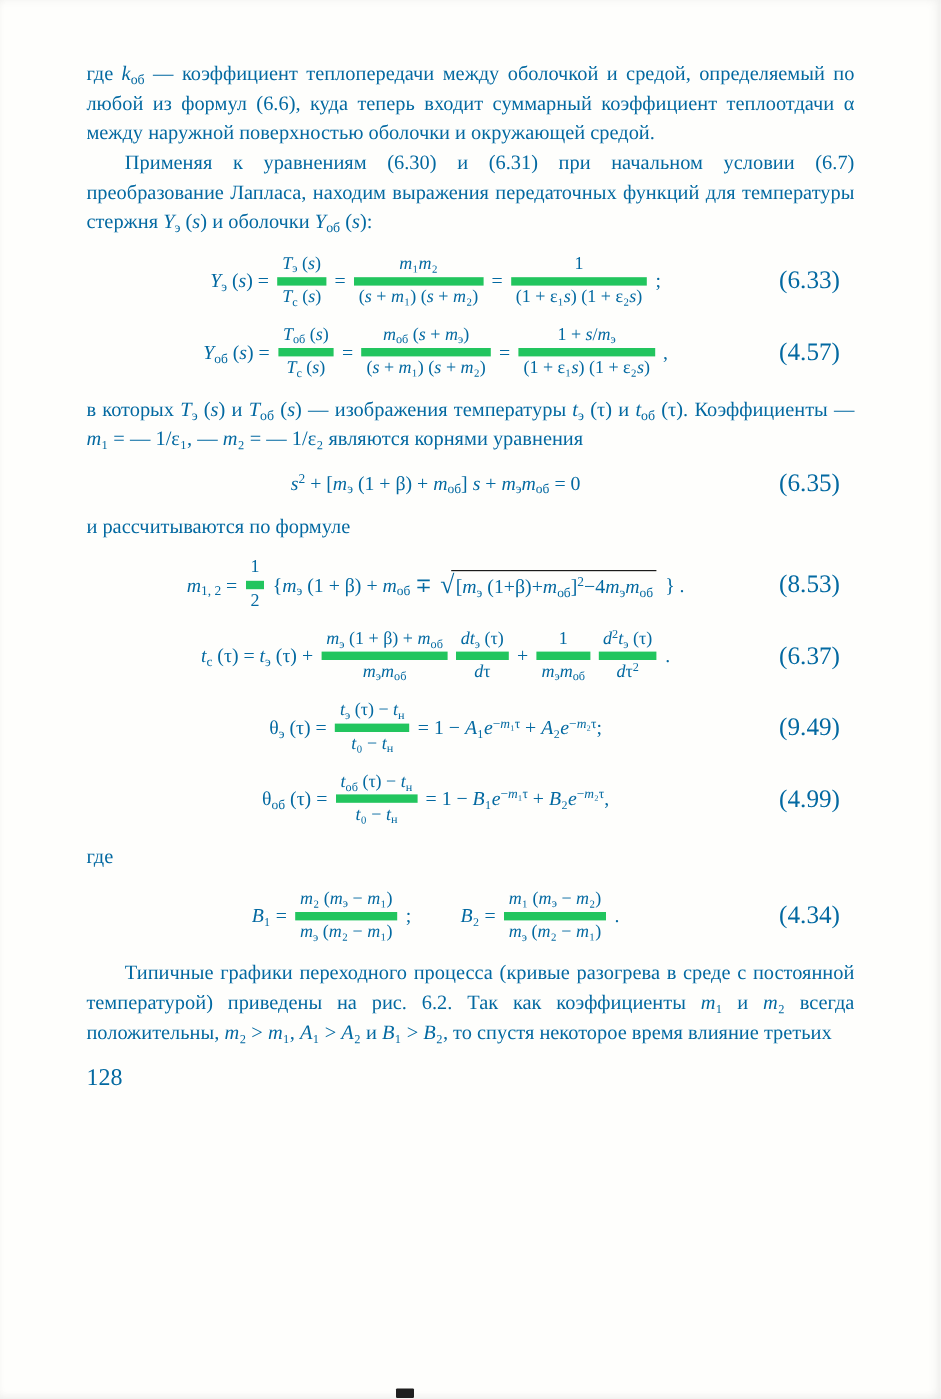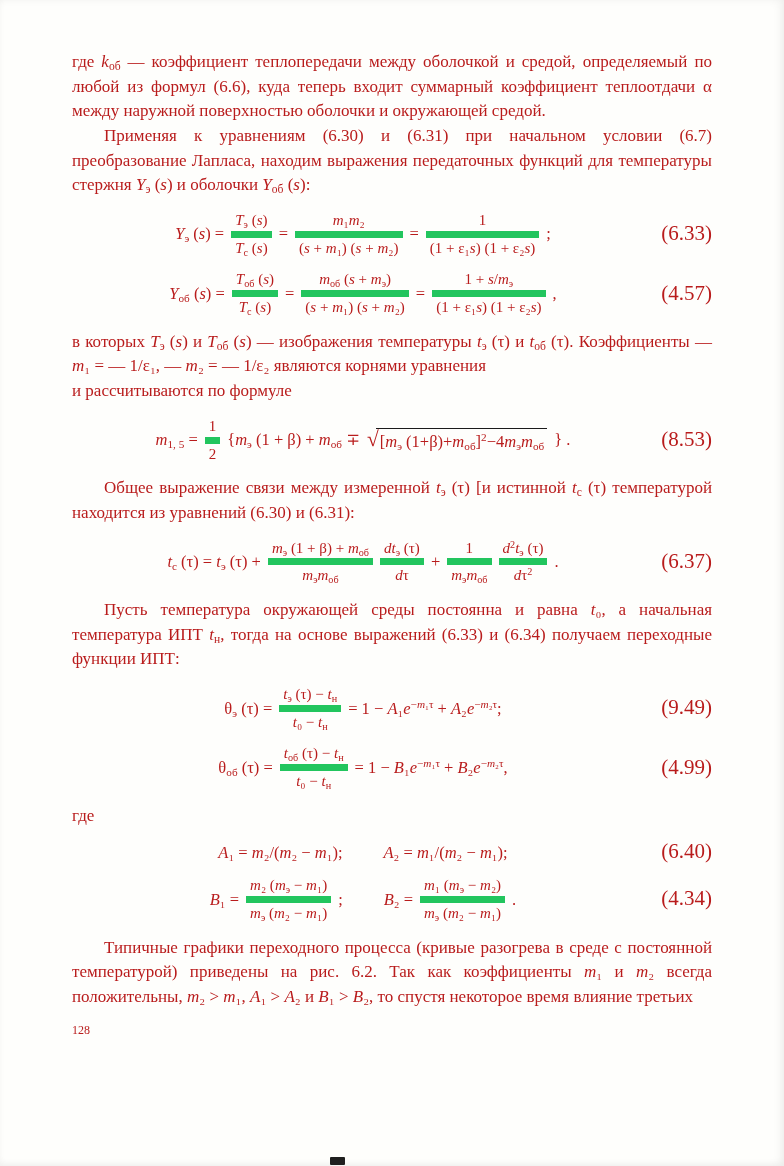--- a/index.html
+++ b/index.html
@@ -1,38 +1,38 @@
 <!DOCTYPE html>
 <html lang="ru"><head>
 <meta charset="utf-8">
 <style>
   html, body { margin: 0; padding: 0; background: #ffffff; }
   .page {
     position: relative;
     width: 784px;
     height: 1166px;
     background: #fefefc;
-    color: #b91c1c;
+    color: #0369a1;
     font-family: "Liberation Serif", "DejaVu Serif", serif;
     font-size: 17px;
     overflow: hidden;
     box-shadow: inset -4px 0 8px rgba(0,0,0,0.05), inset 0 -3px 6px rgba(0,0,0,0.03);
   }
   .content { padding: 50px 72px 0 72px; }
   .para { margin: 0; text-align: justify; line-height: 1.45; }
   .indent { text-indent: 32px; }
   i { font-style: italic; }
   sub { font-size: 68%; vertical-align: -0.28em; line-height: 0; }
   sup { font-size: 68%; vertical-align: 0.5em; line-height: 0; }
   .eq-row {
     position: relative;
     display: flex;
     justify-content: center;
     align-items: center;
-    margin: 13px 0;
+    margin: 13px 12px;
     padding-right: 58px;
     line-height: 1.3;
   }
   .eq-body {
     display: inline-flex;
     align-items: center;
     gap: 7px;
     font-size: 16.5px;
     white-space: nowrap;
   }
@@ -49,21 +49,21 @@
     text-align: center;
     font-size: 15px;
     line-height: 1.25;
   }
   .frac .num { border-bottom: 7px solid #22c55e; padding: 0 4px 1px; }
   .frac .den { padding: 1px 4px 0; }
   .sqrt { display: inline-flex; align-items: stretch; }
   .rad { font-size: 1.3em; line-height: 1; align-self: center; margin-right: -3px; font-style: normal; }
   .vinculum { border-top: 1.2px solid #1b1b1b; padding: 2px 3px 0 4px; }
   .gap-left { margin-left: 34px; }
-  .page-num { margin: 14px 0 0 0; font-size: 12px; }
+  .page-num { margin: 14px 0 0 0; font-size: 20px; }
   .scan-mark {
     position: absolute;
     left: 330px;
     bottom: 1px;
     width: 15px;
     height: 8px;
     background: #1f1f1f;
     border-radius: 1px;
   }
 </style>
@@ -115,41 +115,46 @@
           <span class="num">1 + <i>s</i>/<i>m</i><sub>э</sub></span>
           <span class="den">(1 + ε₁<i>s</i>) (1 + ε₂<i>s</i>)</span>
         </span>
         <span>,</span>
       </span>
       <span class="eq-num">(4.57)</span>
     </div>
 
     <p class="para">в которых <i>T</i><sub>э</sub> (<i>s</i>) и <i>T</i><sub>об</sub> (<i>s</i>) — изображения температуры <i>t</i><sub>э</sub> (τ) и <i>t</i><sub>об</sub> (τ). Коэффициенты — <i>m</i>₁ = — 1/ε₁, — <i>m</i>₂ = — 1/ε₂ являются корнями уравнения</p>
 
+    <div class="eq-row">
+      <span class="eq-body">
+        <span><i>s</i><sup>2</sup> + [<i>m</i><sub>э</sub> (1 + β) + <i>m</i><sub>об</sub>] <i>s</i> + <i>m</i><sub>э</sub><i>m</i><sub>об</sub> = 0</span>
+      </span>
+      <span class="eq-num">(6.35)</span>
+    </div>
 
     <p class="para">и рассчитываются по формуле</p>
 
     <div class="eq-row">
       <span class="eq-body">
-        <span><i>m</i><sub>1, 5</sub> =</span>
+        <span><i>m</i><sub>1, 2</sub> =</span>
         <span class="frac">
           <span class="num">1</span>
           <span class="den">2</span>
         </span>
         <span>{<i>m</i><sub>э</sub> (1 + β) + <i>m</i><sub>об</sub> ∓</span>
         <span class="sqrt">
           <span class="rad">√</span>
           <span class="vinculum">[<i>m</i><sub>э</sub> (1+β)+<i>m</i><sub>об</sub>]<sup>2</sup>−4<i>m</i><sub>э</sub><i>m</i><sub>об</sub></span>
         </span>
         <span>} .</span>
       </span>
       <span class="eq-num">(8.53)</span>
     </div>
 
-    <p class="para indent">Общее выражение связи между измеренной <i>t</i><sub>э</sub> (τ) [и истинной <i>t</i><sub>с</sub> (τ) температурой находится из уравнений (6.30) и (6.31):</p>
 
     <div class="eq-row">
       <span class="eq-body">
         <span><i>t</i><sub>с</sub> (τ) = <i>t</i><sub>э</sub> (τ) +</span>
         <span class="frac">
           <span class="num"><i>m</i><sub>э</sub> (1 + β) + <i>m</i><sub>об</sub></span>
           <span class="den"><i>m</i><sub>э</sub><i>m</i><sub>об</sub></span>
         </span>
         <span class="frac">
           <span class="num"><i>dt</i><sub>э</sub> (τ)</span>
@@ -162,21 +167,20 @@
         </span>
         <span class="frac">
           <span class="num"><i>d</i><sup>2</sup><i>t</i><sub>э</sub> (τ)</span>
           <span class="den"><i>d</i>τ<sup>2</sup></span>
         </span>
         <span>.</span>
       </span>
       <span class="eq-num">(6.37)</span>
     </div>
 
-    <p class="para indent">Пусть температура окружающей среды постоянна и равна <i>t</i>₀, а начальная температура ИПТ <i>t</i><sub>н</sub>, тогда на основе выражений (6.33) и (6.34) получаем переходные функции ИПТ:</p>
 
     <div class="eq-row">
       <span class="eq-body">
         <span>θ<sub>э</sub> (τ) =</span>
         <span class="frac">
           <span class="num"><i>t</i><sub>э</sub> (τ) − <i>t</i><sub>н</sub></span>
           <span class="den"><i>t</i>₀ − <i>t</i><sub>н</sub></span>
         </span>
         <span>= 1 − <i>A</i>₁<i>e</i><sup>−<i>m</i>₁τ</sup> + <i>A</i>₂<i>e</i><sup>−<i>m</i>₂τ</sup>;</span>
       </span>
@@ -190,27 +194,20 @@
           <span class="num"><i>t</i><sub>об</sub> (τ) − <i>t</i><sub>н</sub></span>
           <span class="den"><i>t</i>₀ − <i>t</i><sub>н</sub></span>
         </span>
         <span>= 1 − <i>B</i>₁<i>e</i><sup>−<i>m</i>₁τ</sup> + <i>B</i>₂<i>e</i><sup>−<i>m</i>₂τ</sup>,</span>
       </span>
       <span class="eq-num">(4.99)</span>
     </div>
 
     <p class="para">где</p>
 
-    <div class="eq-row">
-      <span class="eq-body">
-        <span><i>A</i>₁ = <i>m</i>₂/(<i>m</i>₂ − <i>m</i>₁);</span>
-        <span class="gap-left"><i>A</i>₂ = <i>m</i>₁/(<i>m</i>₂ − <i>m</i>₁);</span>
-      </span>
-      <span class="eq-num">(6.40)</span>
-    </div>
 
     <div class="eq-row">
       <span class="eq-body">
         <span><i>B</i>₁ =</span>
         <span class="frac">
           <span class="num"><i>m</i>₂ (<i>m</i><sub>э</sub> − <i>m</i>₁)</span>
           <span class="den"><i>m</i><sub>э</sub> (<i>m</i>₂ − <i>m</i>₁)</span>
         </span>
         <span>;</span>
         <span class="gap-left"><i>B</i>₂ =</span>

